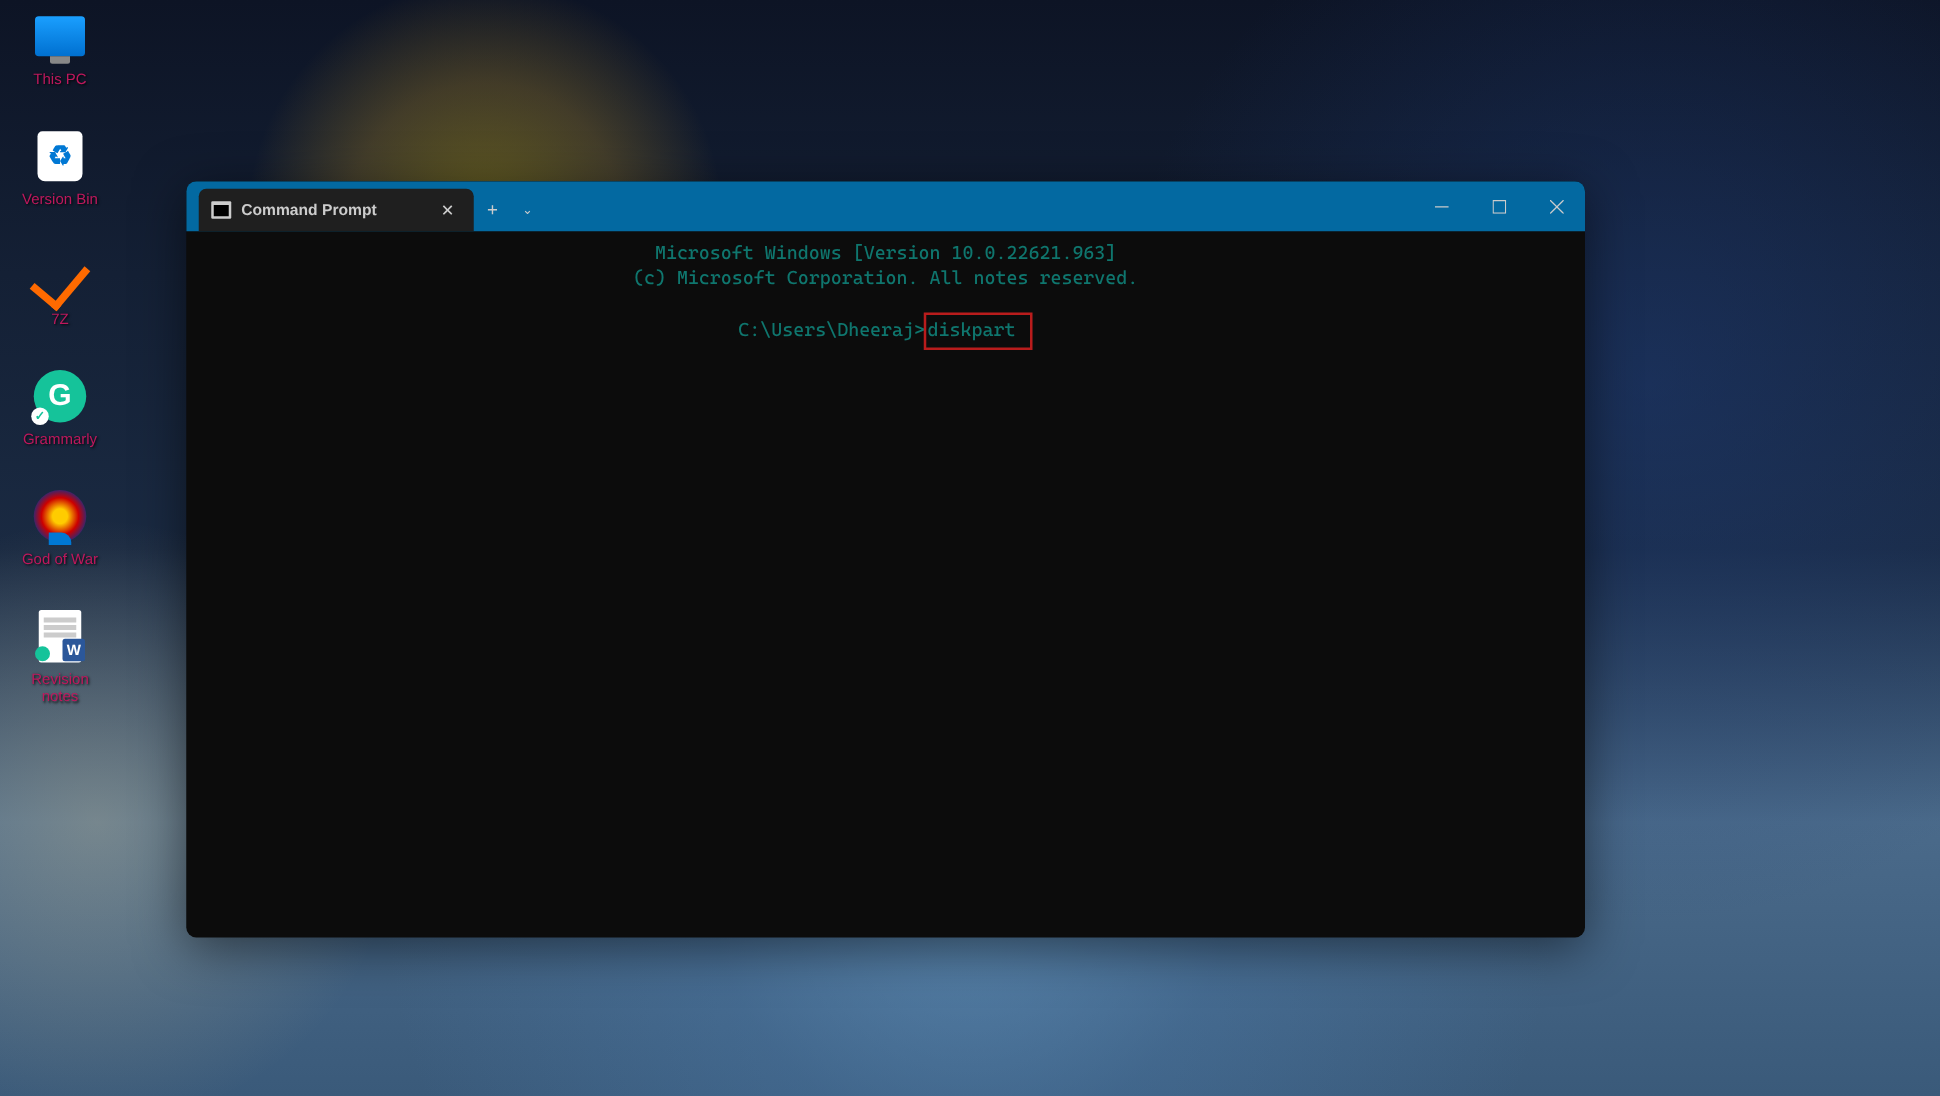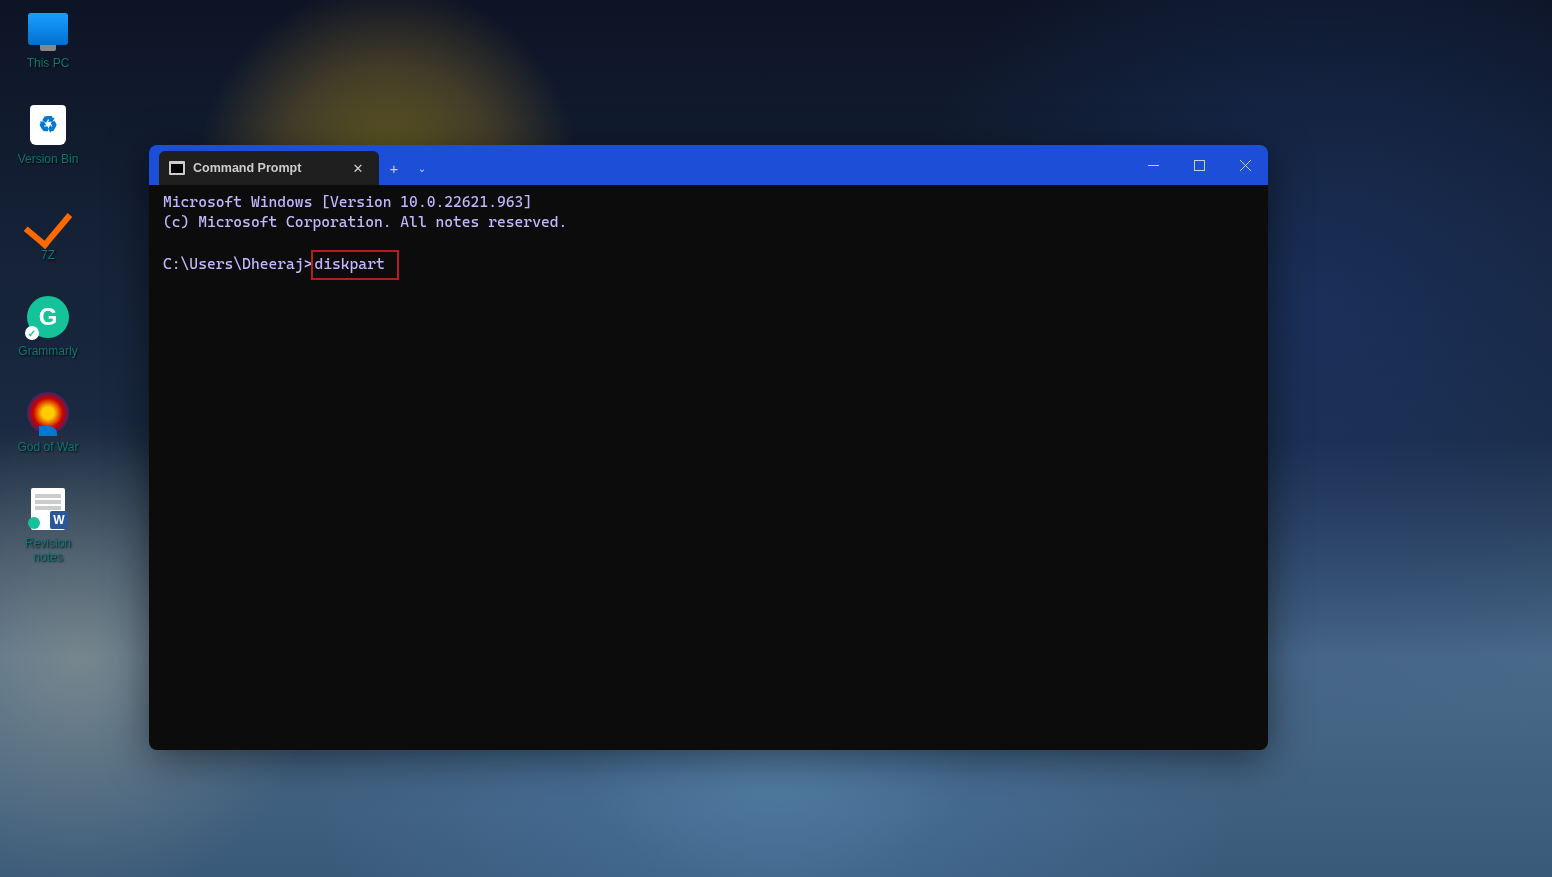--- a/index.html
+++ b/index.html
@@ -48,21 +48,21 @@
     }
     .desktop-icon .icon-box {
       width: 46px;
       height: 46px;
       display: flex;
       align-items: center;
       justify-content: center;
       font-size: 32px;
     }
     .desktop-icon .label {
-      color: #0f766e;
+      color: #be185d;
       font-size: 12px;
       text-align: center;
       text-shadow: 1px 1px 2px rgba(0,0,0,0.9);
       line-height: 1.2;
       width: 76px;
     }
     
     .pc-monitor {
       width: 40px; height: 32px;
       background: linear-gradient(#1a9fff, #0070d0);
@@ -184,21 +184,21 @@
       background: #0c0c0c;
       border-radius: 8px;
       box-shadow: 0 8px 40px rgba(0,0,0,0.5);
       z-index: 10;
       overflow: hidden;
       display: flex;
       flex-direction: column;
     }
     .titlebar {
       height: 40px;
-      background: #1d4ed8;
+      background: #0369a1;
       display: flex;
       align-items: stretch;
       border-bottom: none;
     }
     .tab {
       display: flex;
       align-items: center;
       background: #1f1f1f;
       height: 34px;
       margin-top: 6px;
@@ -262,26 +262,27 @@
       height: 40px;
       display: flex;
       align-items: center;
       justify-content: center;
       color: #ccc;
       font-size: 11px;
     }
     .win-btn svg { width: 11px; height: 11px; }
     .terminal-body {
       flex: 1;
-      padding: 8px 14px;
+      padding: 8px 25px;
       font-family: "Cascadia Mono", "Consolas", monospace;
       font-size: 15px;
-      color: #c4b5fd;
+      color: #0f766e;
       line-height: 1.3;
       position: relative;
+      text-align: center;
     }
     .terminal-line {
       white-space: pre;
     }
     .highlight-box {
       border: 2px solid #b91c1c;
       padding: 3px 12px 3px 1px;
       display: inline-block;
       margin-left: -1px;
     }

